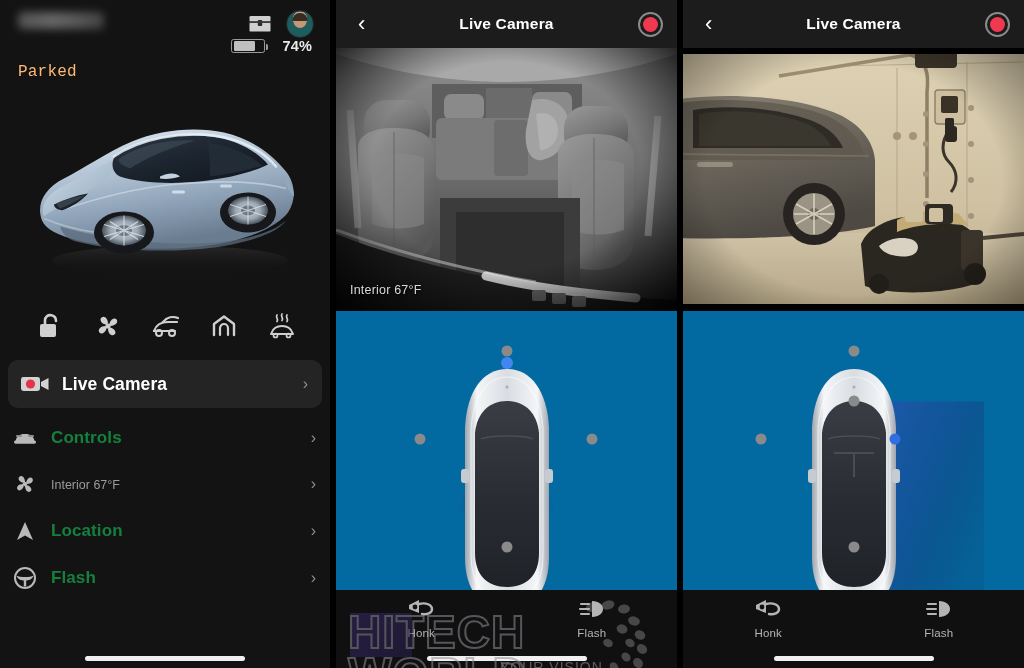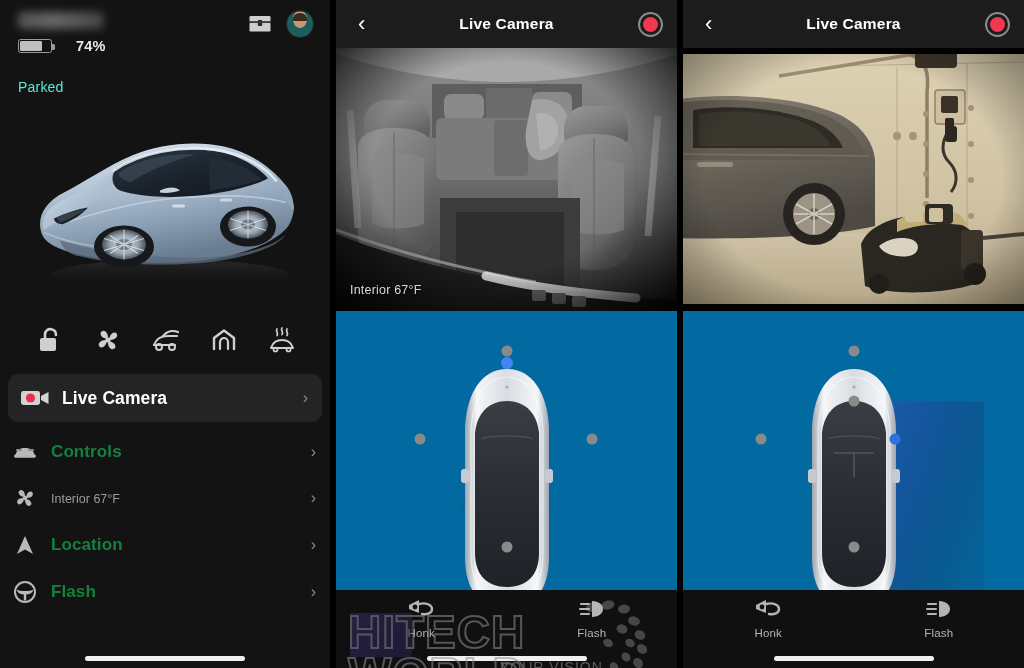--- a/index.html
+++ b/index.html
@@ -16,33 +16,33 @@
   .panel-2 { width: 341px; background: #101010; }
   .panel-3 { width: 341px; background: #101010; }
 
   
   .p1-top { padding: 12px 18px 0 18px; position: relative; z-index: 5; }
   .veh-name {
     width: 86px; height: 17px; border-radius: 4px;
     background: linear-gradient(90deg,#5d5d5d,#757575 40%,#636363 70%,#4a4a4a);
     filter: blur(4px); opacity: .85; margin-bottom: 9px;
   }
-  .batt-row { display: flex; align-items: center; gap: 24px; margin-bottom: 25px; }
+  .batt-row { display: flex; align-items: center; gap: 17px; margin-bottom: 9px; justify-content: flex-end; }
   .batt-shell {
     width: 34px; height: 14px; border-radius: 2.5px;
     border: 1.4px solid #9a9a9a; position: relative; display: flex; align-items: center;
     padding: 1.3px;
   }
   .batt-shell::after {
     content: ""; position: absolute; right: -4px; top: 4px;
     width: 2.6px; height: 6px; background: #9a9a9a; border-radius: 0 1.5px 1.5px 0;
   }
   .batt-fill { height: 100%; width: 74%; background: #bfbfbf; border-radius: 1.2px; }
   .batt-pct { color: #e9e9e9; font-size: 14.5px; font-weight: 600; letter-spacing: .2px; }
-  .veh-state { color: #5eead4; font-size: 14px; letter-spacing: .2px; }
+  .veh-state { color: #fdba74; font-size: 16px; letter-spacing: .2px; font-family: Liberation Mono, monospace; }
 
   .p1-top-icons { position: absolute; top: 10px; right: 16px; display: flex; align-items: center; gap: 14px; z-index: 6; }
   .toybox-ic { width: 24px; height: 20px; display: block; }
   .avatar {
     width: 28px; height: 28px; border-radius: 50%; overflow: hidden;
     background: radial-gradient(circle at 50% 30%, #caa184 0 32%, #1d5d5d 33% 100%);
     position: relative; border: 1px solid #2a2a2a;
   }
   .avatar::before {
     content: ""; position: absolute; left: 50%; top: 14%; transform: translateX(-50%);

